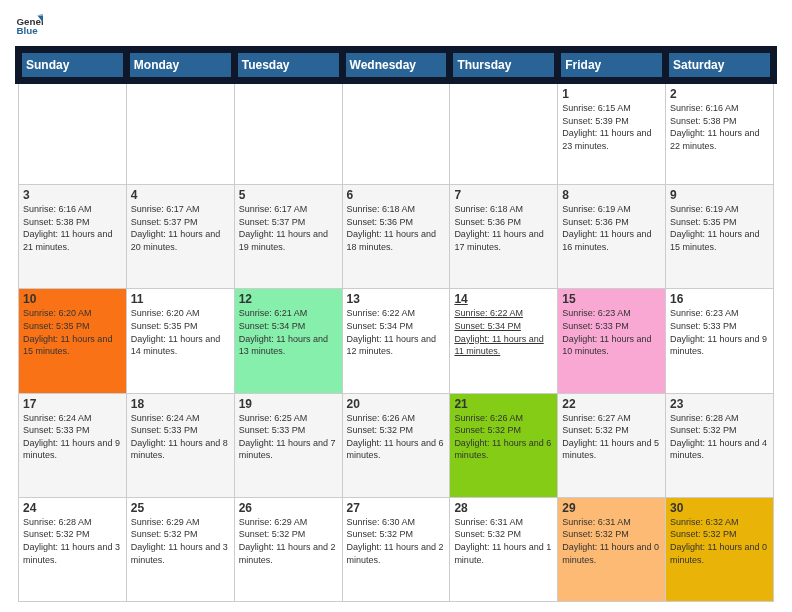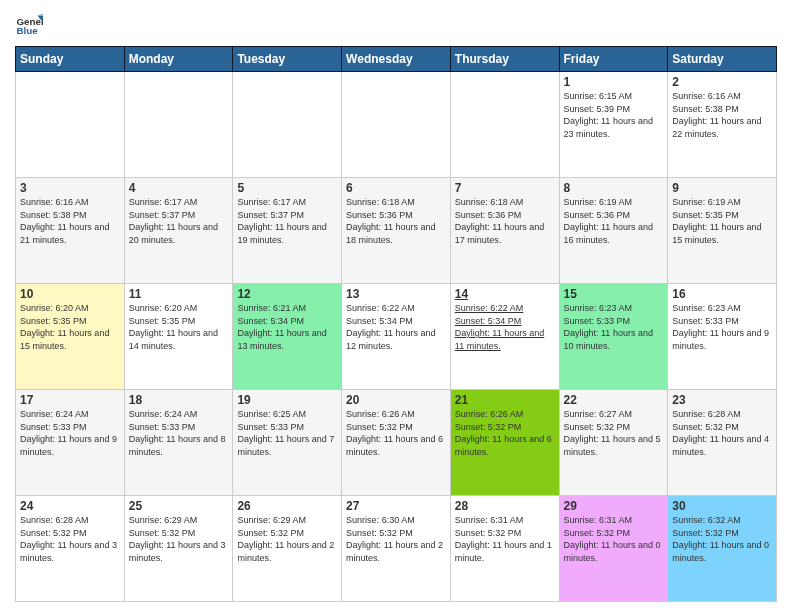--- a/index.html
+++ b/index.html
@@ -49,21 +49,21 @@
       border-collapse: collapse;
       flex: 1;
     }
     .calendar-table th {
       background-color: #2a6496;
       color: #fff;
       font-size: 12px;
       font-weight: bold;
       padding: 5px 4px;
       text-align: left;
-      border: 1px solid #0f172a;
+      border: 7px solid #0f172a;
     }
     .calendar-table td {
       border: 1px solid #ccc;
       vertical-align: top;
       padding: 3px 4px;
       width: 14.28%;
       font-size: 9.5px;
       color: #333;
       background: #fff;
       height: 82px;
@@ -178,21 +178,21 @@
 Daylight: 11 hours and 16 minutes.</div>
           </td>
           <td style="background: rgb(245, 245, 245);">
             <span class="day-number">9</span>
             <div class="day-info">Sunrise: 6:19 AM
 Sunset: 5:35 PM
 Daylight: 11 hours and 15 minutes.</div>
           </td>
         </tr>
         <tr>
-          <td style="background: #fef9c3;">
+          <td style="background: #f97316;">
             <span class="day-number">10</span>
             <div class="day-info">Sunrise: 6:20 AM
 Sunset: 5:35 PM
 Daylight: 11 hours and 15 minutes.</div>
           </td>
           <td style="background: rgb(255, 255, 255); margin-left: 44px;">
             <span class="day-number">11</span>
             <div class="day-info">Sunrise: 6:20 AM
 Sunset: 5:35 PM
 Daylight: 11 hours and 14 minutes.</div>
@@ -208,21 +208,21 @@
             <div class="day-info">Sunrise: 6:22 AM
 Sunset: 5:34 PM
 Daylight: 11 hours and 12 minutes.</div>
           </td>
           <td style="background: rgb(255, 255, 255); text-decoration: underline;">
             <span class="day-number">14</span>
             <div class="day-info">Sunrise: 6:22 AM
 Sunset: 5:34 PM
 Daylight: 11 hours and 11 minutes.</div>
           </td>
-          <td style="background: #86efac;">
+          <td style="background: #f9a8d4;">
             <span class="day-number">15</span>
             <div class="day-info">Sunrise: 6:23 AM
 Sunset: 5:33 PM
 Daylight: 11 hours and 10 minutes.</div>
           </td>
           <td style="background: rgb(255, 255, 255);">
             <span class="day-number">16</span>
             <div class="day-info">Sunrise: 6:23 AM
 Sunset: 5:33 PM
 Daylight: 11 hours and 9 minutes.</div>
@@ -296,27 +296,27 @@
             <div class="day-info">Sunrise: 6:30 AM
 Sunset: 5:32 PM
 Daylight: 11 hours and 2 minutes.</div>
           </td>
           <td style="background: rgb(255, 255, 255);">
             <span class="day-number">28</span>
             <div class="day-info">Sunrise: 6:31 AM
 Sunset: 5:32 PM
 Daylight: 11 hours and 1 minute.</div>
           </td>
-          <td style="background: #f0abfc;">
+          <td style="background: #fdba74;">
             <span class="day-number">29</span>
             <div class="day-info">Sunrise: 6:31 AM
 Sunset: 5:32 PM
 Daylight: 11 hours and 0 minutes.</div>
           </td>
-          <td style="background: #7dd3fc;">
+          <td style="background: #eab308;">
             <span class="day-number">30</span>
             <div class="day-info">Sunrise: 6:32 AM
 Sunset: 5:32 PM
 Daylight: 11 hours and 0 minutes.</div>
           </td>
         </tr>
       </tbody>
   </table>
 </div>
 

